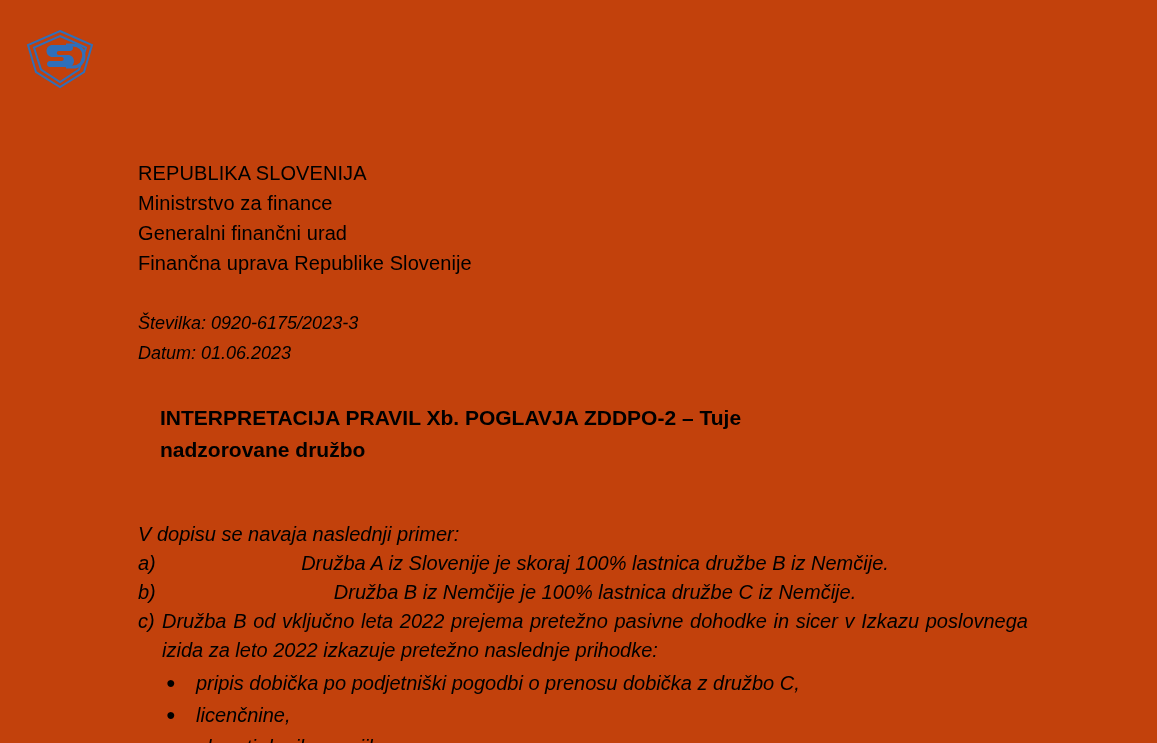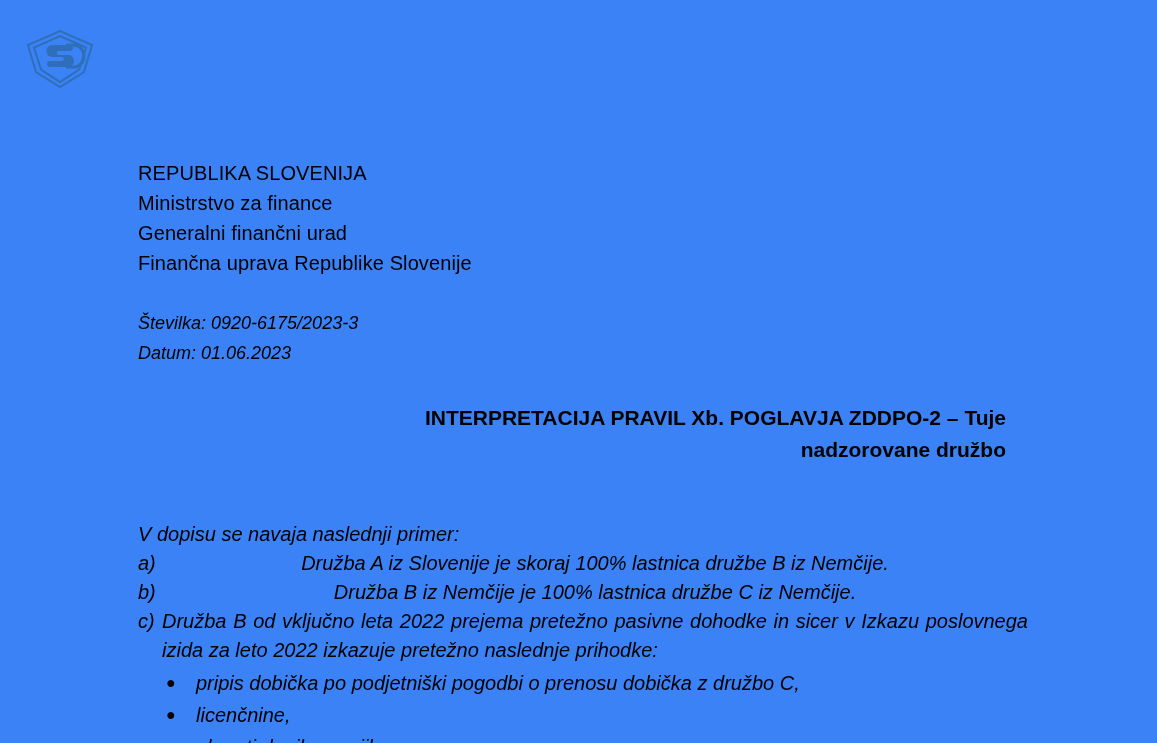--- a/index.html
+++ b/index.html
@@ -4,21 +4,21 @@
 <style>
   html, body {
     margin: 0;
     padding: 0;
     background: #ffffff;
   }
   .page {
     position: relative;
     width: 1157px;
     height: 743px;
-    background: #3b82f6;
+    background: #c2410c;
     font-family: "Liberation Sans", sans-serif;
     color: #000000;
     overflow: hidden;
   }
   .logo {
     position: absolute;
     left: 22px;
     top: 28px;
     width: 76px;
     height: 62px;
@@ -38,21 +38,21 @@
     white-space: nowrap;
   }
   .ref-block {
     margin-top: 30px;
     font-size: 18px;
     line-height: 30px;
     font-style: italic;
   }
   .doc-title {
     margin-top: 34px;
-    text-align: right;
+    text-align: left;
     font-size: 21px;
     font-weight: bold;
     line-height: 32px;
     padding: 0 22px;
   }
   .body-block {
     margin-top: 54px;
     font-size: 20px;
     line-height: 29px;
     font-style: italic;

